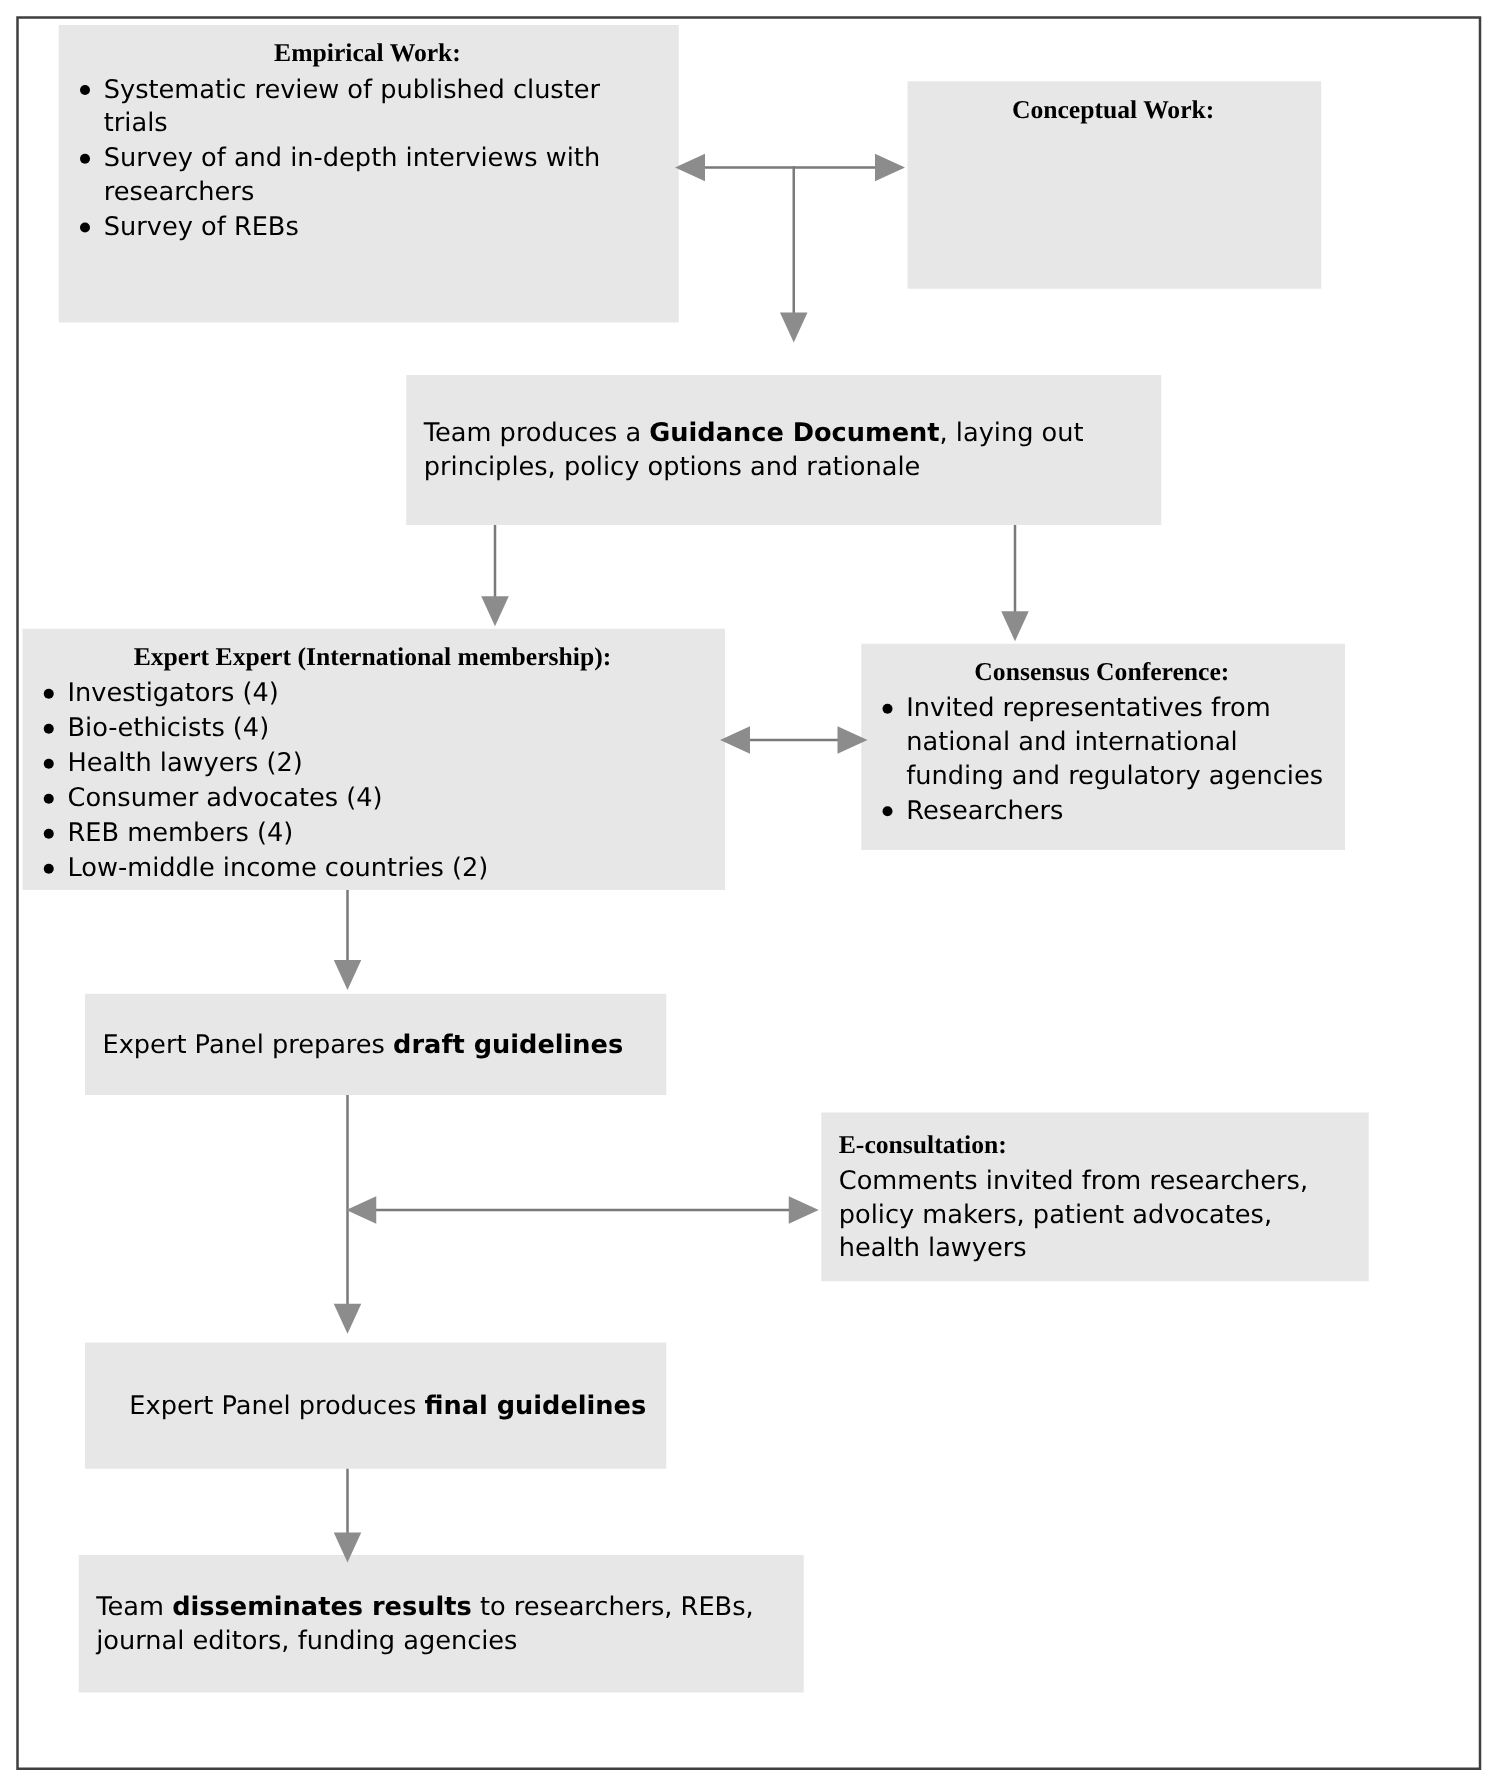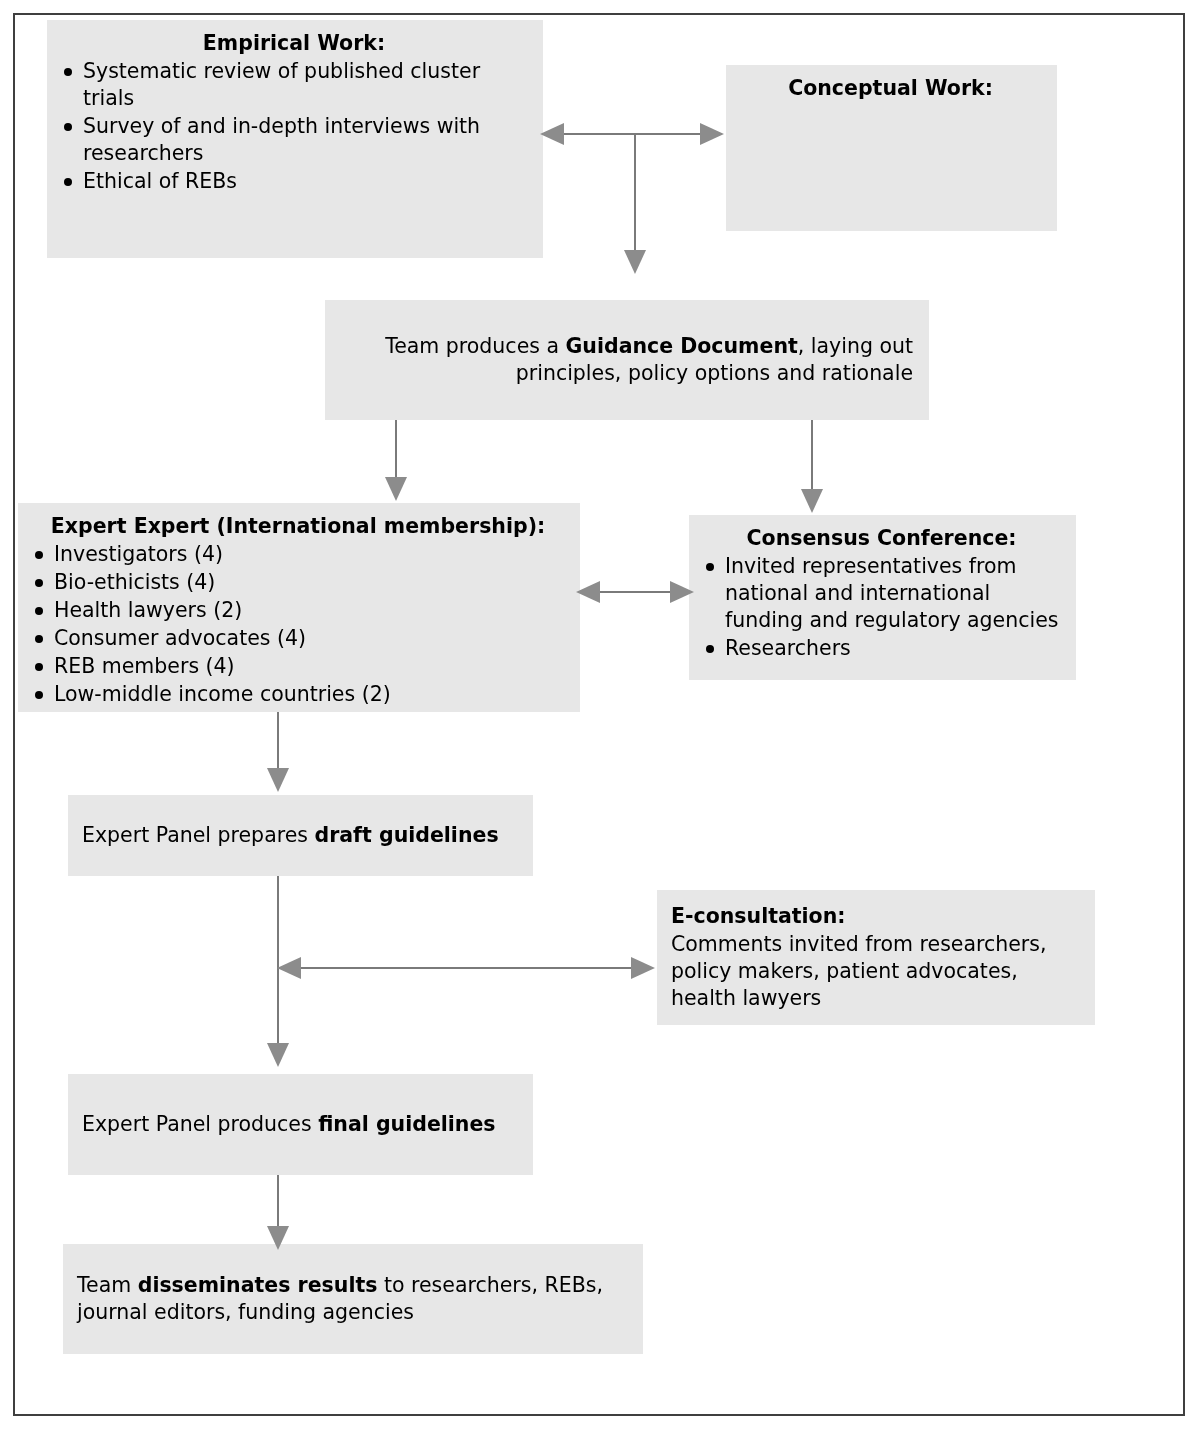--- a/index.html
+++ b/index.html
@@ -55,20 +55,21 @@
   .box-inner {
     position: relative;
     z-index: 2;
     padding: 10px 16px 10px 14px;
   }
   .box-title {
     font-weight: bold;
     text-align: center;
     display: block;
     margin-bottom: 1px;
+    font-family: Liberation Serif, serif;
   }
   .box-title.left {
     text-align: left;
   }
   ul.blist {
     margin: 0;
     padding: 0;
     list-style: none;
   }
   ul.blist > li {
@@ -83,21 +84,21 @@
     top: 10px;
     width: 8px;
     height: 8px;
     border-radius: 50%;
     background: #000;
   }
   .box-text {
     display: block;
   }
   .center-text {
-    text-align: right;
+    text-align: left;
   }
   b.em { font-weight: bold; }
   .vline {
     position: absolute;
     width: 2px;
     background: #7a7a7a;
     z-index: 5;
   }
   .hline {
     position: absolute;
@@ -166,21 +167,21 @@
 
   <div class="vline" style="left:277px; top:1175px; height:55px;"></div>
   <div class="arrow-down" style="left:267px; top:1226px;"></div>
 
   <div class="box" style="left:47px; top:20px; width:496px; height:238px;">
     <div class="box-inner">
       <span class="box-title">Empirical Work:</span>
       <ul class="blist">
         <li>Systematic review of published cluster trials</li>
         <li>Survey of and in-depth interviews with researchers</li>
-        <li>Ethical of REBs</li>
+        <li>Survey of REBs</li>
       </ul>
     </div>
   </div>
 
   <div class="box" style="left:726px; top:65px; width:331px; height:166px;">
     <div class="box-inner">
       <span class="box-title">Conceptual Work:</span>
     </div>
   </div>
 
@@ -225,21 +226,21 @@
   </div>
 
   <div class="box" style="left:657px; top:890px; width:438px; height:135px; display:flex; align-items:center;">
     <div class="box-inner" style="width:100%;">
       <span class="box-title left">E-consultation:</span>
       <span class="box-text">Comments invited from researchers, policy makers, patient advocates, health lawyers</span>
     </div>
   </div>
 
   <div class="box" style="left:68px; top:1074px; width:465px; height:101px; display:flex; align-items:center;">
-    <div class="box-inner" style="width:100%;">
+    <div class="box-inner" style="width:100%;text-align:right;">
       <span>
         <span>Expert Panel produces </span><b class="em">final guidelines</b><span></span>
       </span>
     </div>
   </div>
 
   <div class="box" style="left:63px; top:1244px; width:580px; height:110px; display:flex; align-items:center;">
     <div class="box-inner" style="width:100%;">
       <span>
         <span>Team </span><b class="em">disseminates results</b><span> to researchers, REBs, journal editors, funding agencies</span>

